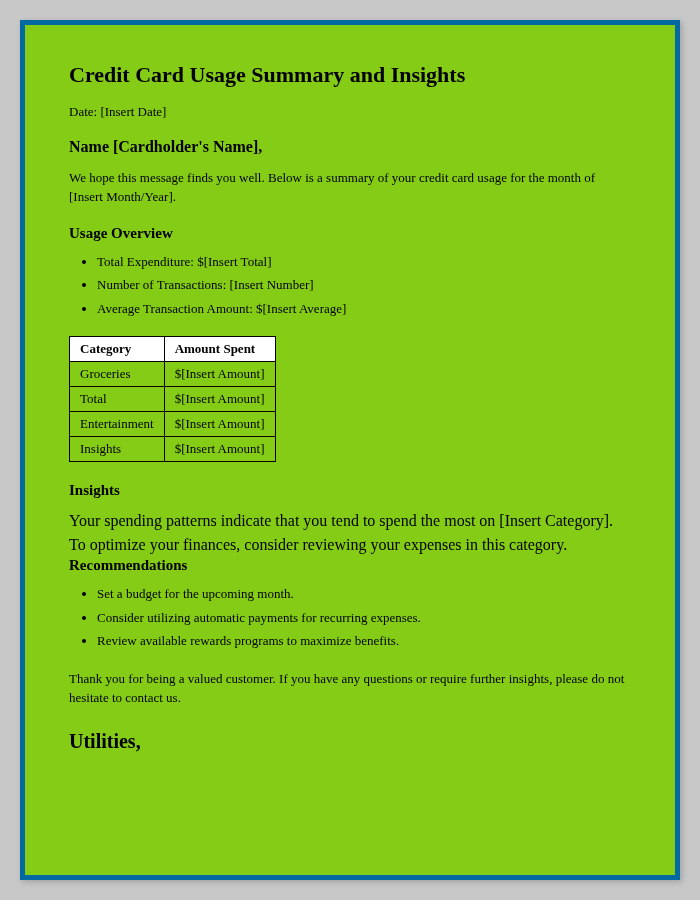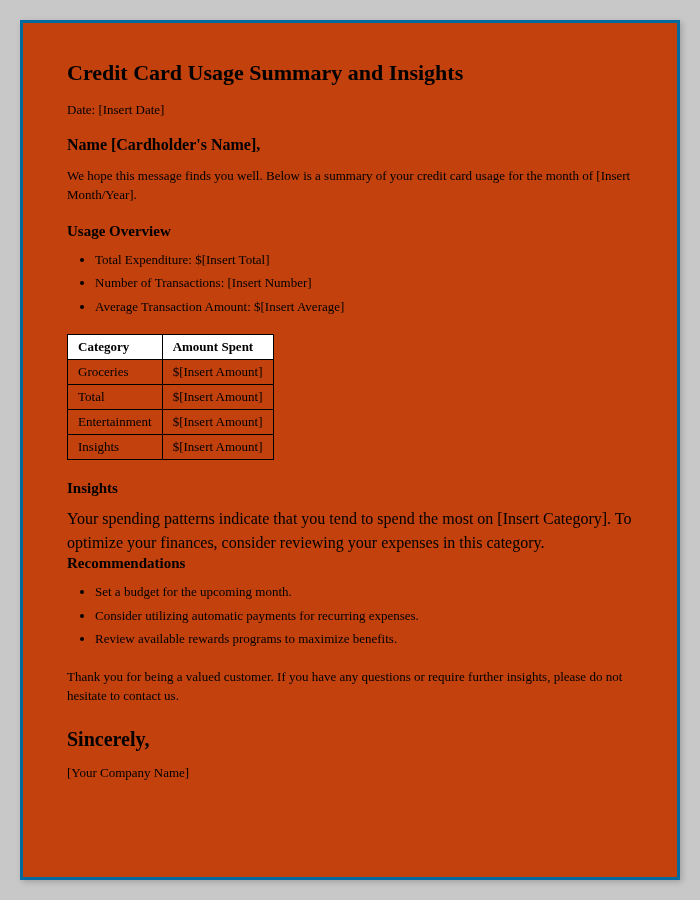--- a/index.html
+++ b/index.html
@@ -12,25 +12,25 @@
       background: #c8c8c8;
       display: flex;
       justify-content: center;
       align-items: flex-start;
       min-height: 900px;
       padding: 20px;
       font-family: "Times New Roman", Times, serif;
     }
 
     .document {
-      background: #c2410c;
+      background: #84cc16;
       width: 660px;
       min-height: 860px;
       padding: 36px 44px 40px 44px;
-      border: 3px solid #0369a1;
+      border: 5px solid #0369a1;
       box-shadow: 2px 2px 6px rgba(0,0,0,0.2);
     }
 
     .doc-title {
       font-size: 22px;
       font-weight: bold;
       color: #000;
       margin-bottom: 14px;
       line-height: 1.3;
     }
@@ -177,17 +177,16 @@
 
   <h2 class="section-heading">Recommendations</h2>
   <ul class="bullet-list">
   <li>Set a budget for the upcoming month.</li>
       <li>Consider utilizing automatic payments for recurring expenses.</li>
       <li>Review available rewards programs to maximize benefits.</li>
     </ul>
 
   <p class="closing-text">Thank you for being a valued customer. If you have any questions or require further insights, please do not hesitate to contact us.</p>
 
-  <p class="sincerely">Sincerely,</p>
+  <p class="sincerely">Utilities,</p>
 
-  <p class="company-name">[Your Company Name]</p>
 
 </div>
 
 </body></html>

